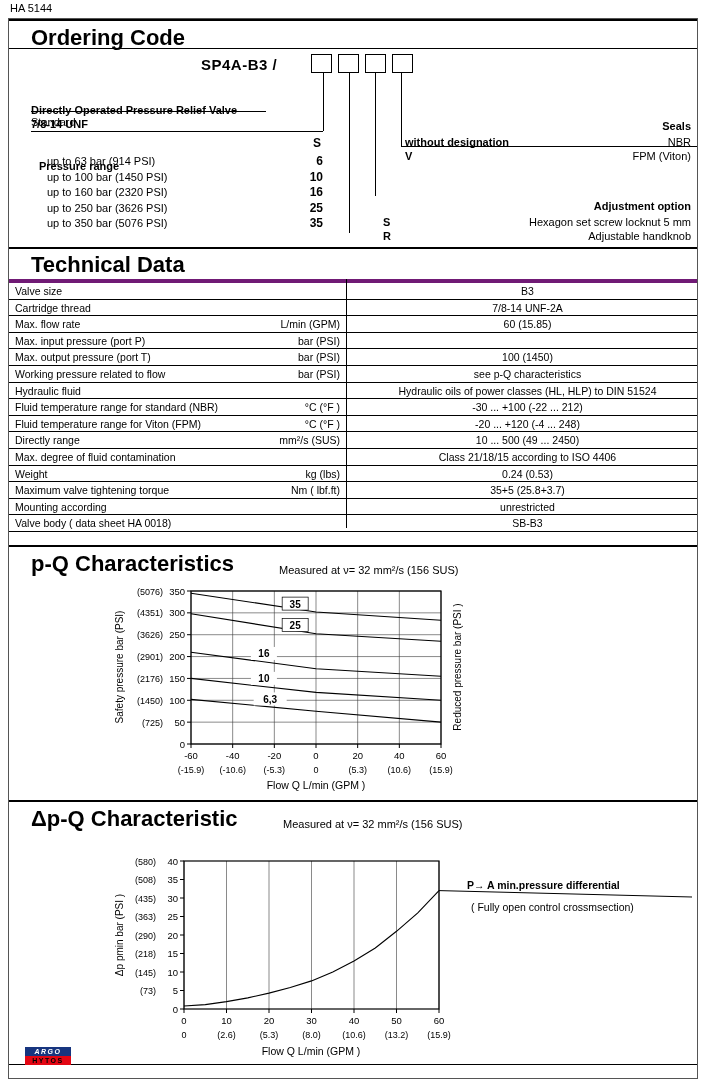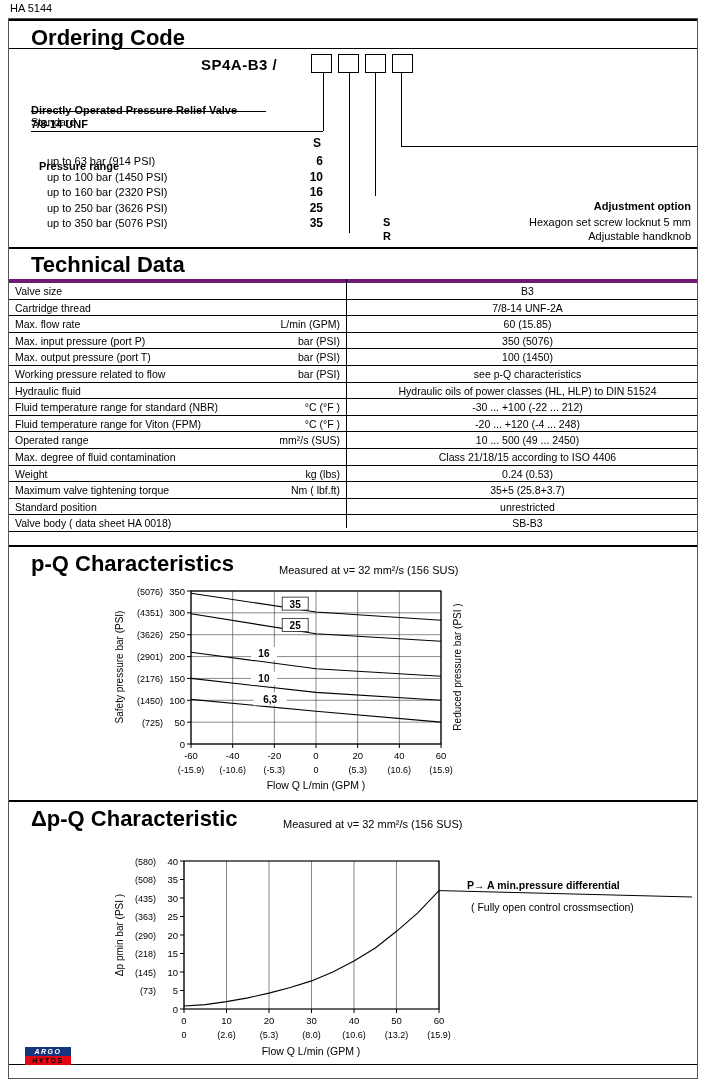--- a/index.html
+++ b/index.html
@@ -76,20 +76,33 @@
       <div class="prow">
         <span class="plabel">up to 250 bar (3626 PSI)</span>
         <span class="pcode">25</span>
       </div>
       <div class="prow">
         <span class="plabel">up to 350 bar (5076 PSI)</span>
         <span class="pcode">35</span>
       </div>
     </div>
 
+  <div class="abs" style="left:396px;top:80px;width:286px;">
+    <div class="b right">Seals</div>
+    <div id="seals-rows" style="position:relative;margin-top:4px;">
+        <div class="srow">
+          <span class="scode">without designation</span>
+          <span class="slabel">NBR</span>
+        </div>
+        <div class="srow">
+          <span class="scode">V</span>
+          <span class="slabel">FPM (Viton)</span>
+        </div>
+      </div>
+  </div>
 
   <div class="abs" style="left:374px;top:160px;width:308px;">
     <div class="b right">Adjustment option</div>
     <div id="adjust-rows" style="position:relative;margin-top:4px;">
         <div class="srow">
           <span class="scode">S</span>
           <span class="slabel">Hexagon set screw locknut 5 mm</span>
         </div>
         <div class="srow">
           <span class="scode">R</span>
@@ -110,21 +123,20 @@
         <span class="tvalue">7/8-14 UNF-2A</span>
       </div>
       <div class="trow">
         <span class="tlabel">Max. flow rate</span>
         <span class="tunit">L/min (GPM)</span>
         <span class="tvalue">60 (15.85)</span>
       </div>
       <div class="trow">
         <span class="tlabel">Max. input pressure (port P)</span>
         <span class="tunit">bar (PSI)</span>
-        <span class="tvalue">350 (5076)</span>
       </div>
       <div class="trow">
         <span class="tlabel">Max. output pressure (port T)</span>
         <span class="tunit">bar (PSI)</span>
         <span class="tvalue">100 (1450)</span>
       </div>
       <div class="trow">
         <span class="tlabel">Working pressure related to flow</span>
         <span class="tunit">bar (PSI)</span>
         <span class="tvalue">see p-Q characteristics</span>
@@ -137,40 +149,40 @@
         <span class="tlabel">Fluid temperature range for standard (NBR)</span>
         <span class="tunit">°C (°F )</span>
         <span class="tvalue">-30 ... +100 (-22 ... 212)</span>
       </div>
       <div class="trow">
         <span class="tlabel">Fluid temperature range for Viton (FPM)</span>
         <span class="tunit">°C (°F )</span>
         <span class="tvalue">-20 ... +120 (-4 ... 248)</span>
       </div>
       <div class="trow">
-        <span class="tlabel">Operated range</span>
+        <span class="tlabel">Directly range</span>
         <span class="tunit">mm²/s (SUS)</span>
         <span class="tvalue">10 ... 500 (49 ... 2450)</span>
       </div>
       <div class="trow">
         <span class="tlabel">Max. degree of fluid contamination</span>
         <span class="tvalue">Class 21/18/15 according to ISO 4406</span>
       </div>
       <div class="trow">
         <span class="tlabel">Weight</span>
         <span class="tunit">kg (lbs)</span>
         <span class="tvalue">0.24 (0.53)</span>
       </div>
       <div class="trow">
         <span class="tlabel">Maximum valve tightening torque</span>
         <span class="tunit">Nm ( lbf.ft)</span>
         <span class="tvalue">35+5 (25.8+3.7)</span>
       </div>
       <div class="trow">
-        <span class="tlabel">Standard position</span>
+        <span class="tlabel">Mounting according</span>
         <span class="tvalue">unrestricted</span>
       </div>
       <div class="trow">
         <span class="tlabel">Valve body  ( data sheet HA 0018)</span>
         <span class="tvalue">SB-B3</span>
       </div>
     </div>
   <div class="vline" style="left:337px;top:260px;height:249px;"></div>
 
   <div class="rule thick" style="top:526px;"></div>

